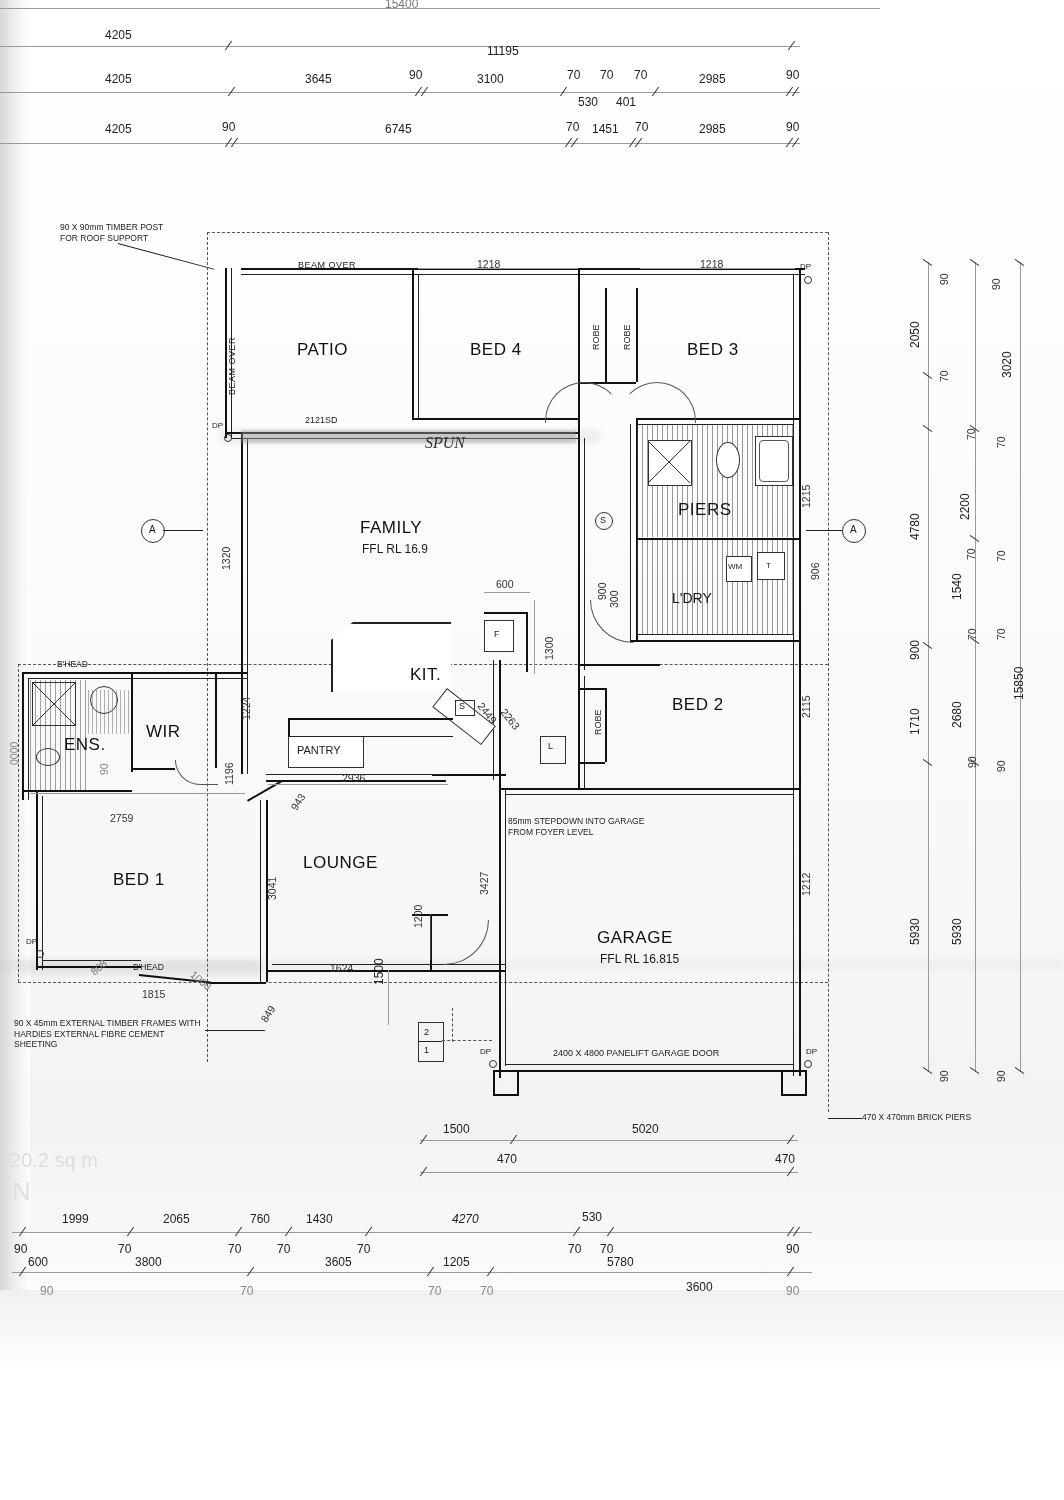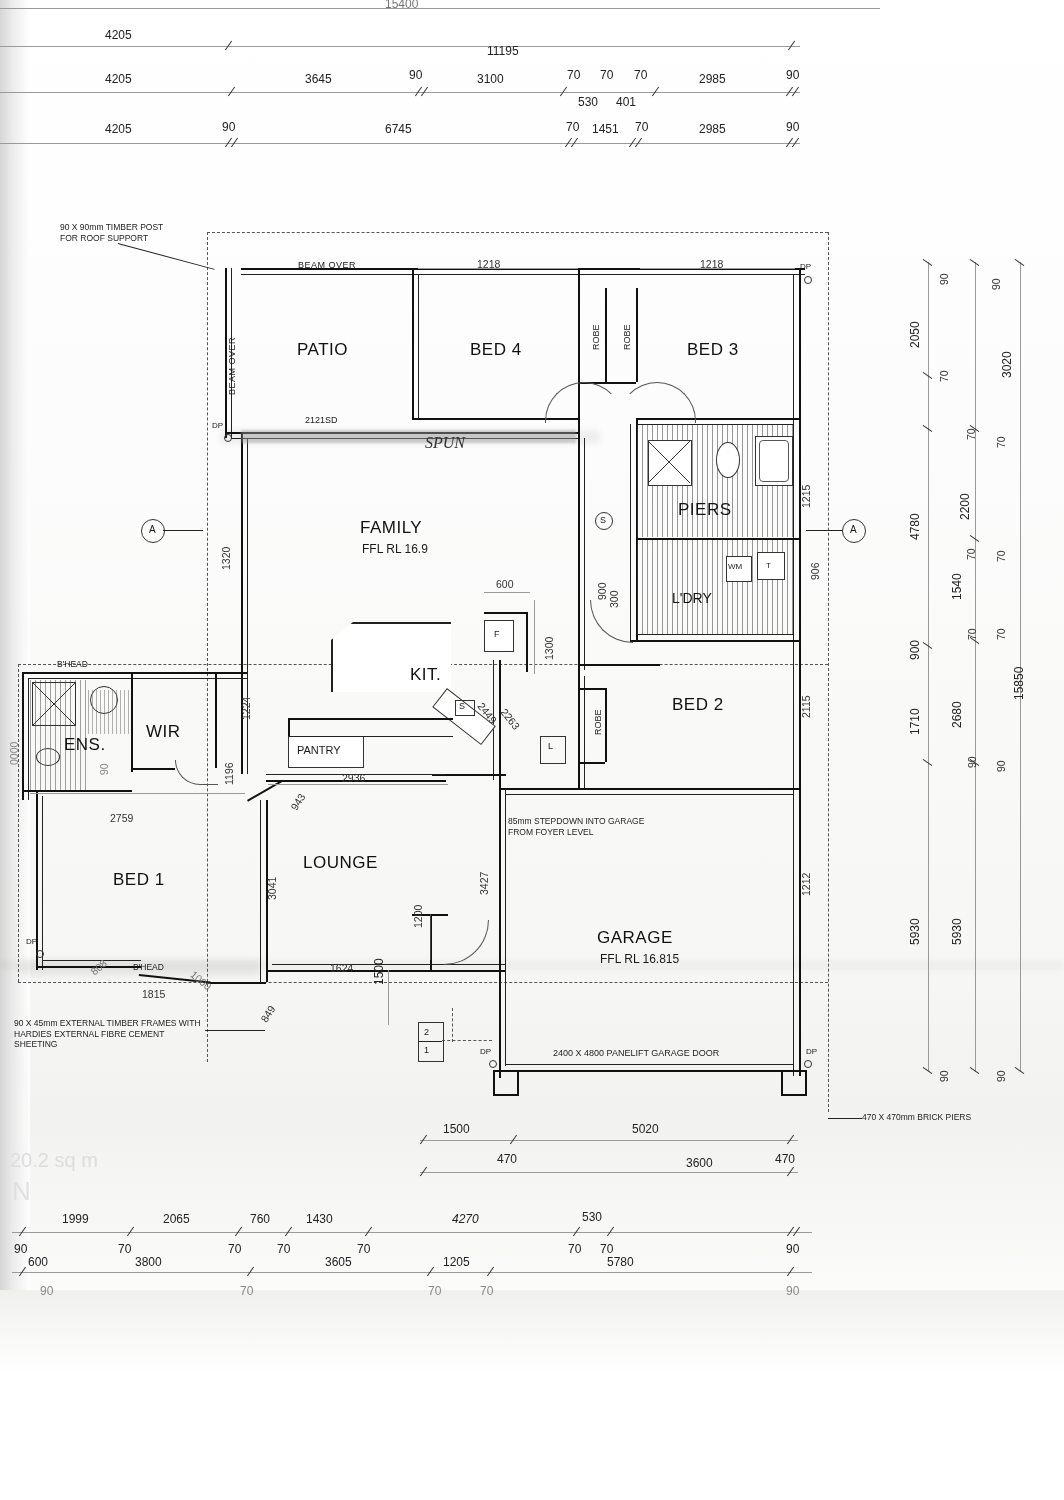--- a/index.html
+++ b/index.html
@@ -418,21 +418,21 @@
   <div class="tick" style="left:423px;top:1166px;"></div>
   <div class="tick" style="left:790px;top:1166px;"></div>
 
   <div class="hl-lt" style="left:12px;top:1232px;width:800px;"></div>
   <div class="dim" style="left:62px;top:1212px;">1999</div>
   <div class="dim" style="left:163px;top:1212px;">2065</div>
   <div class="dim" style="left:250px;top:1212px;">760</div>
   <div class="dim" style="left:306px;top:1212px;">1430</div>
   <div class="dim" style="left:452px;top:1212px;font-style:italic;">4270</div>
   <div class="dim" style="left:582px;top:1210px;">530</div>
-  <div class="dim" style="left:686px;top:1156px;">3600</div>
+  <div class="dim" style="left:686px;top:1280px;">3600</div>
 
   <div class="dim" style="left:14px;top:1242px;">90</div>
   <div class="dim" style="left:118px;top:1242px;">70</div>
   <div class="dim" style="left:228px;top:1242px;">70</div>
   <div class="dim" style="left:277px;top:1242px;">70</div>
   <div class="dim" style="left:357px;top:1242px;">70</div>
   <div class="dim" style="left:568px;top:1242px;">70</div>
   <div class="dim" style="left:600px;top:1242px;">70</div>
   <div class="dim" style="left:786px;top:1242px;">90</div>
   <div class="tick" style="left:22px;top:1226px;"></div>

